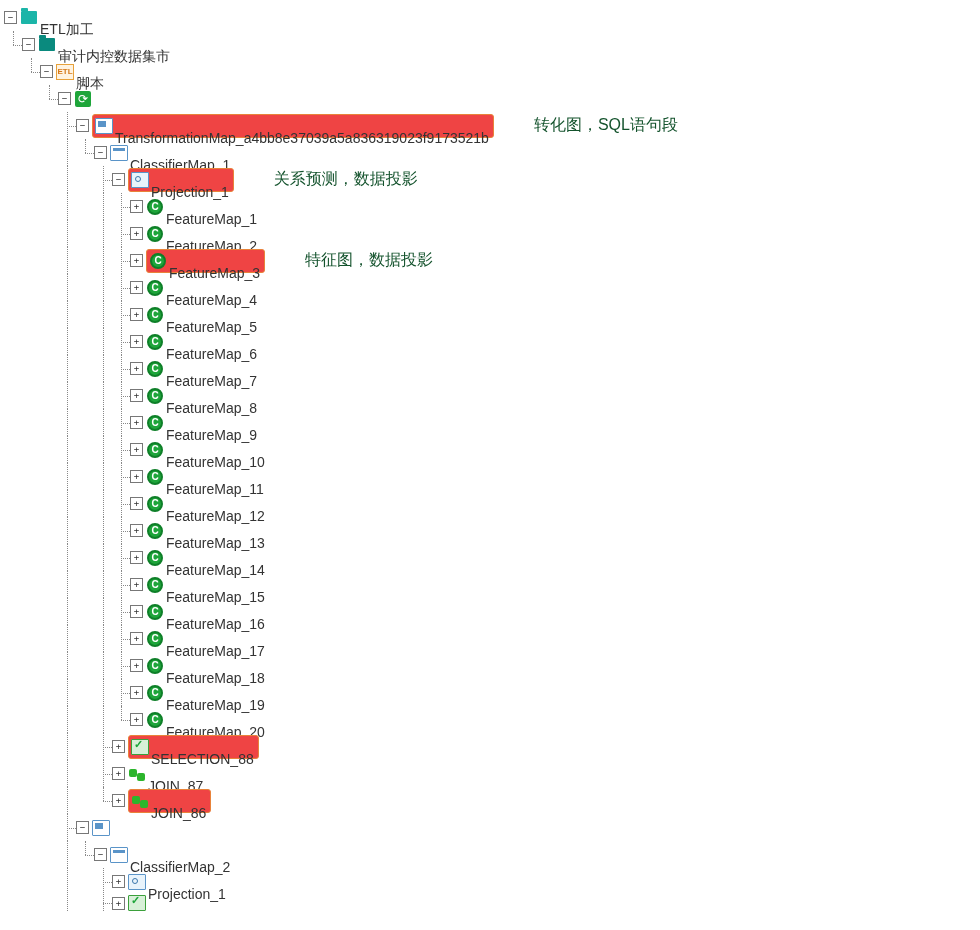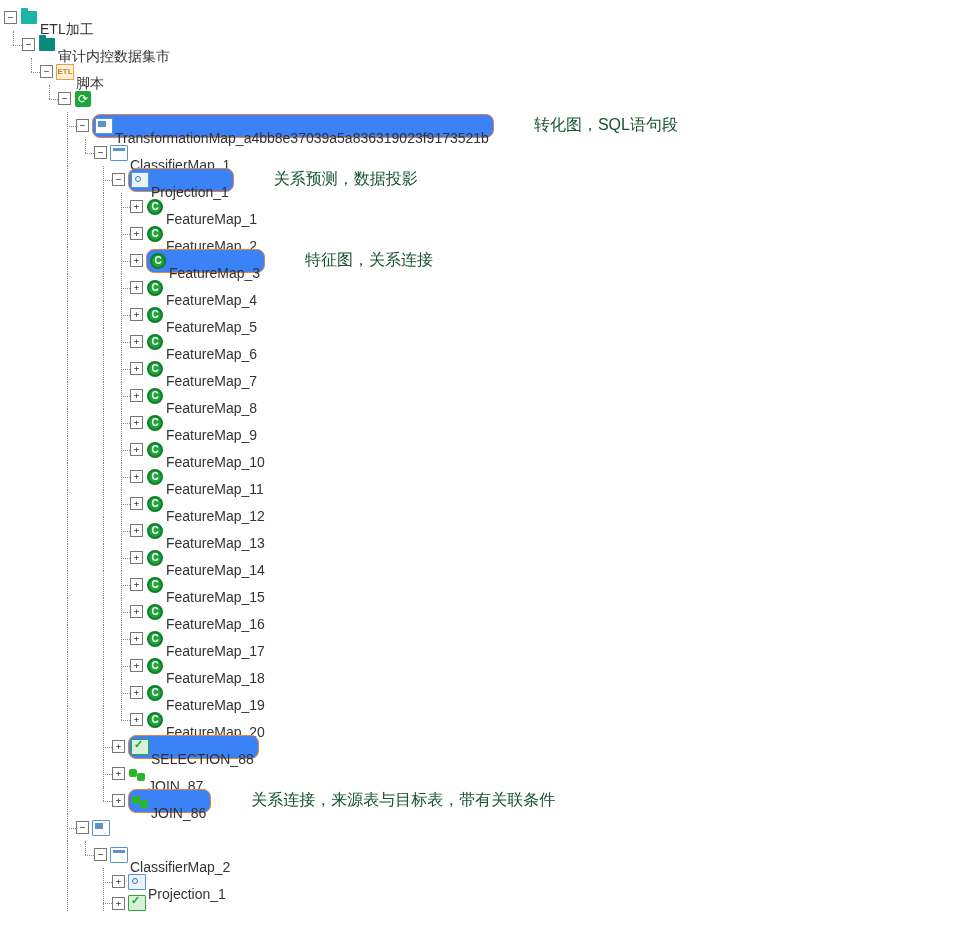--- a/index.html
+++ b/index.html
@@ -153,22 +153,22 @@
     position:relative;
   }
   .sel-icon::after{content:"✓";position:absolute;left:2px;top:-2px;color:#1EA53A;font-size:11px;font-weight:bold;}
   .join-icon {
     width:16px;height:14px;position:relative;
   }
   .join-icon::before{content:"";position:absolute;left:0;top:2px;width:8px;height:8px;background:#2CB52C;border-radius:2px;}
   .join-icon::after{content:"";position:absolute;right:0;bottom:0;width:8px;height:8px;background:#2CB52C;border-radius:2px;}
   .hl {
     border:1px solid #E8833A;
-    background:#3b82f6;
-    border-radius:8px;
+    background:#ef4444;
+    border-radius:3px;
     padding:0 4px 0 2px;
     display:inline-flex;
     align-items:center;
     height:22px;
   }
   .annot {
     color:#14532d;
     font-size:16px;
     margin-left:40px;
   }
@@ -298,21 +298,21 @@
         <span class="conn"></span>
         <span class="conn vline"></span>
         <span class="conn tee"></span>
         <span class="toggle">+</span>
         <span class="hl">
           <span class="icon">
             <span class="feat-icon">C</span>
           </span>
           <span class="label">FeatureMap_3</span>
         </span>
-        <span class="annot">特征图，关系连接</span>
+        <span class="annot">特征图，数据投影</span>
       </div>
       <div class="row">
         <span class="conn"></span>
         <span class="conn"></span>
         <span class="conn"></span>
         <span class="conn vline"></span>
         <span class="conn"></span>
         <span class="conn vline"></span>
         <span class="conn tee"></span>
         <span class="toggle">+</span>
@@ -584,21 +584,20 @@
   <span class="conn vline"></span>
       <span class="conn"></span>
   <span class="conn ell"></span>
   <span class="toggle">+</span>
   <span class="hl">
     <span class="icon">
           <span class="join-icon"></span>
         </span>
     <span class="label">JOIN_86</span>
   </span>
-  <span class="annot">关系连接，来源表与目标表，带有关联条件</span>
 </div>
 
 <div class="row">
   <span class="conn"></span>
       <span class="conn"></span>
       <span class="conn"></span>
   <span class="conn tee"></span>
   <span class="toggle">−</span>
   <span class="icon">
         <span class="map-icon"></span>

